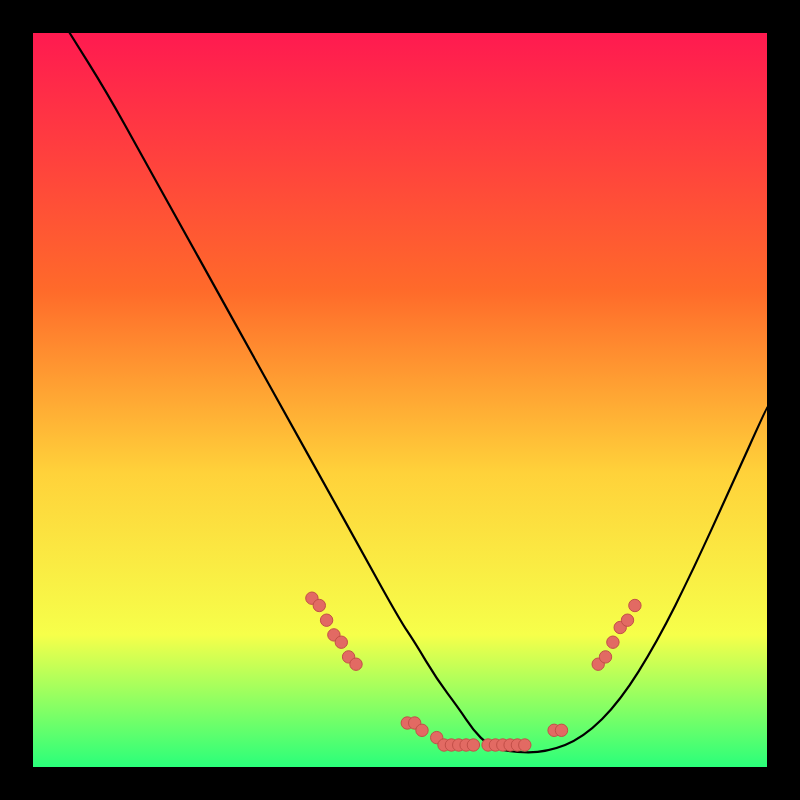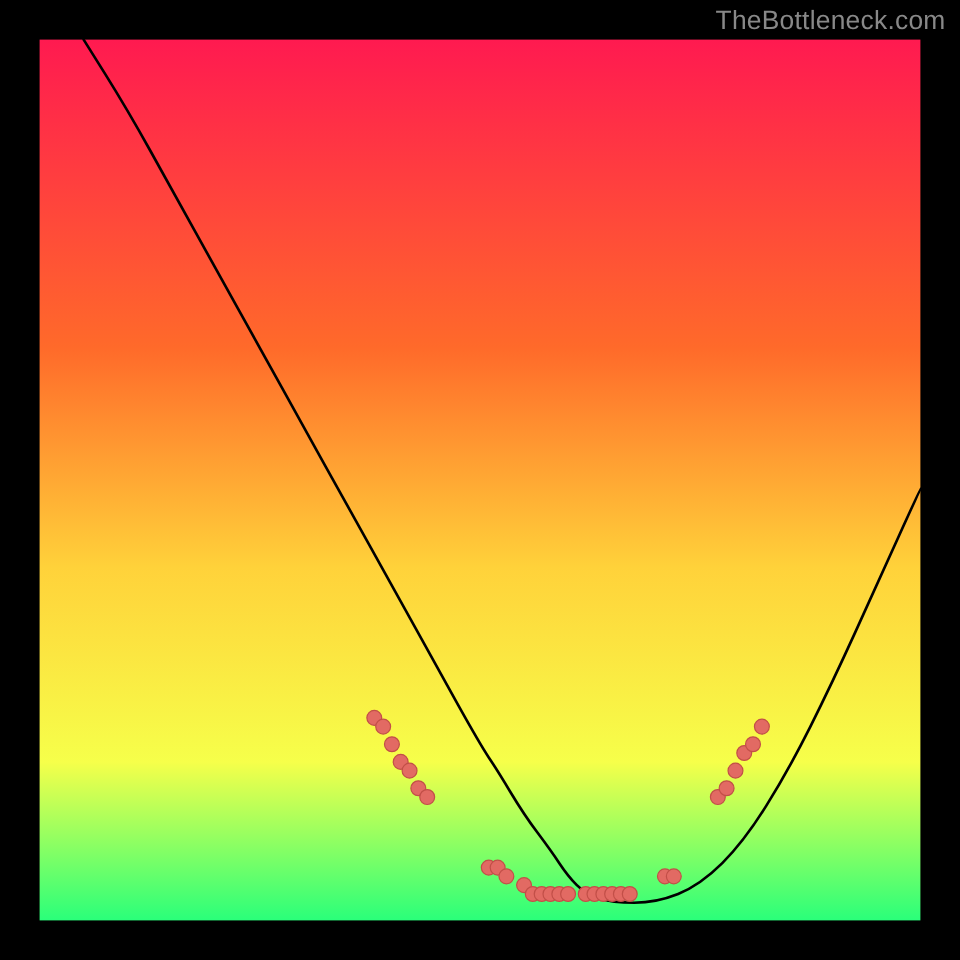--- a/index.html
+++ b/index.html
@@ -79,14 +79,13 @@
         <circle cx="561.5" cy="730.3" r="6.2" fill="#e26a63" stroke="#c24f48" stroke-width="1"></circle>
         <circle cx="598.2" cy="664.2" r="6.2" fill="#e26a63" stroke="#c24f48" stroke-width="1"></circle>
         <circle cx="605.5" cy="656.9" r="6.2" fill="#e26a63" stroke="#c24f48" stroke-width="1"></circle>
         <circle cx="612.9" cy="642.2" r="6.2" fill="#e26a63" stroke="#c24f48" stroke-width="1"></circle>
         <circle cx="620.2" cy="627.5" r="6.2" fill="#e26a63" stroke="#c24f48" stroke-width="1"></circle>
         <circle cx="627.5" cy="620.2" r="6.2" fill="#e26a63" stroke="#c24f48" stroke-width="1"></circle>
         <circle cx="634.9" cy="605.5" r="6.2" fill="#e26a63" stroke="#c24f48" stroke-width="1"></circle>
       </g>
   </svg>
 
-  <div class="watermark">TheBottleneck.com</div>
 </div>
 
 </body></html>

